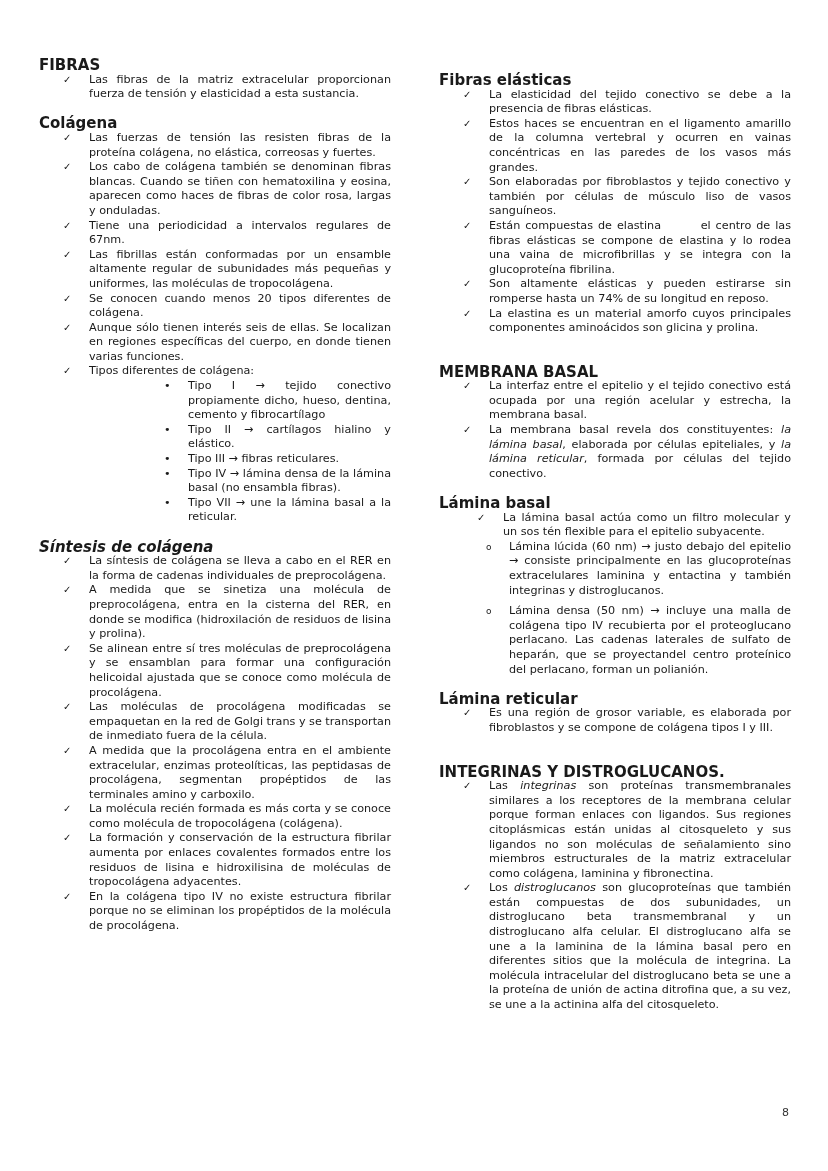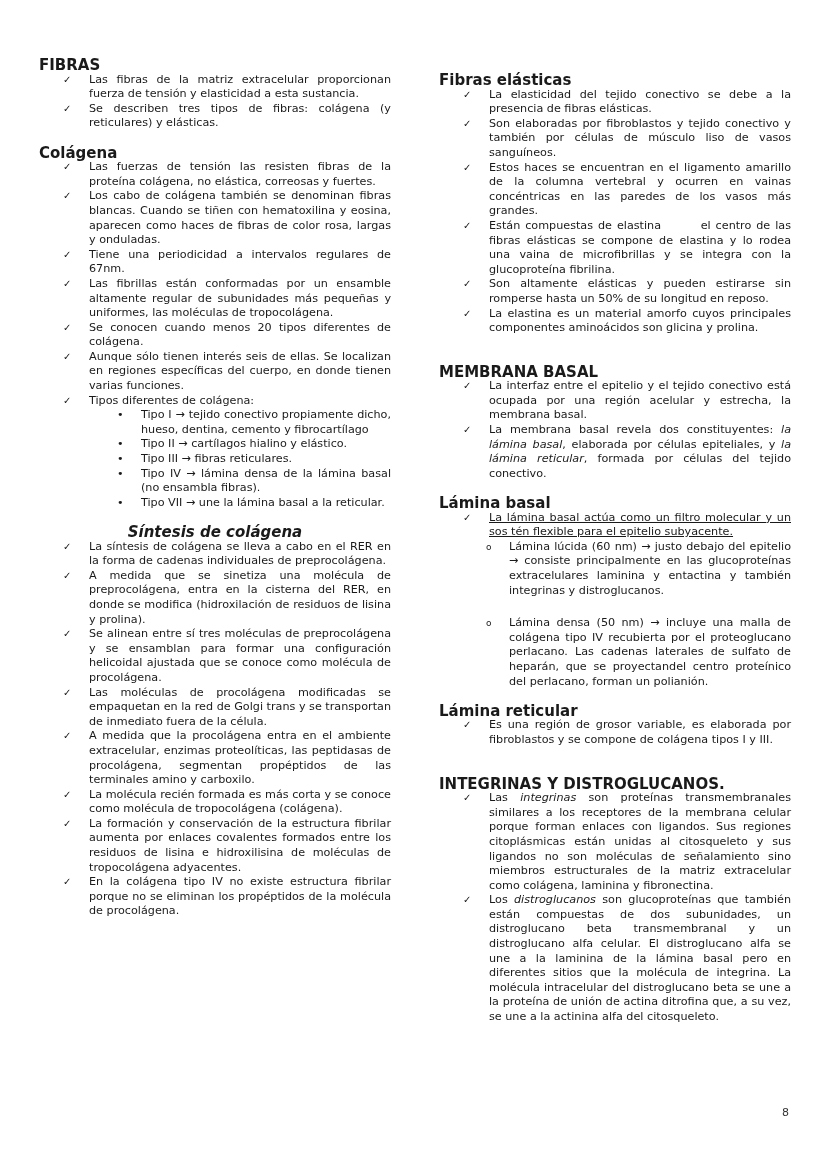--- a/index.html
+++ b/index.html
@@ -4,45 +4,44 @@
   <style>
     html, body { margin: 0; padding: 0; background: #ffffff; }
     body {
       width: 828px; height: 1171px; position: relative; overflow: hidden;
       font-family: "DejaVu Sans", sans-serif; color: #1a1a1a;
     }
     .col { position: absolute; top: 58px; width: 352px; font-size: 11.2px; line-height: 14.6px; }
     .col.left { left: 39px; }
     .col.right { left: 439px; top: 73px; }
     .h { font-weight: bold; margin: 0; font-size: 15px; }
-    .h.ital { font-style: italic; text-align: center; }
+    .h.ital { font-style: italic; }
     ul.chk { list-style: none; margin: 0; padding: 0 0 0 50px; }
     ul.chk > li { position: relative; text-align: justify; }
     ul.chk > li::before {
       content: "\2713"; position: absolute; left: -26px; top: 0; font-size: 10px;
     }
     ul.dot { list-style: none; margin: 0; padding: 0 0 0 52px; }
-    ul.dot > li { position: relative; text-align: justify; }
+    ul.dot > li { position: relative; text-align: justify; margin-left: 47px; }
     ul.dot > li::before { content: "\2022"; position: absolute; left: -24px; }
     ul.circ { list-style: none; margin: 0; padding: 0 0 0 70px; }
     ul.circ > li { position: relative; text-align: justify; }
     ul.circ > li::before { content: "o"; position: absolute; left: -23px; font-size: 9px; }
     .gap { height: 14.6px; }
     .gap2 { height: 29px; }
     em { font-style: italic; }
     .pagenum { position: absolute; left: 782px; top: 1106px; font-size: 11px; color: #333; }
   </style>
 </head>
 <body>
 
 <div class="col left">
   <p class="h">FIBRAS</p>
   <ul class="chk">
     <li>Las fibras de la matriz extracelular proporcionan fuerza de tensión y elasticidad a esta sustancia.</li>
-    <li>Se describen tres tipos de fibras: colágena (y reticulares) y elásticas.</li>
   </ul>
   <div class="gap"></div>
   <p class="h">Colágena</p>
   <ul class="chk">
     <li>Las fuerzas de tensión las resisten fibras de la proteína colágena, no elástica, correosas y fuertes.</li>
     <li>Los cabo de colágena también se denominan fibras blancas. Cuando se tiñen con hematoxilina y eosina, aparecen como haces de fibras de color rosa, largas y onduladas.</li>
     <li>Tiene una periodicidad a intervalos regulares de 67nm.</li>
     <li>Las fibrillas están conformadas por un ensamble altamente regular de subunidades más pequeñas y uniformes, las moléculas de tropocolágena.</li>
     <li>Se conocen  cuando menos 20 tipos diferentes de colágena.</li>
     <li>Aunque sólo tienen interés seis de ellas. Se localizan en regiones específicas del cuerpo, en donde tienen varias funciones.</li>
@@ -68,42 +67,42 @@
     <li>La molécula recién formada es más corta y se conoce como molécula de tropocolágena (colágena).</li>
     <li>La formación y conservación de la estructura fibrilar aumenta por enlaces covalentes formados entre los residuos de lisina e hidroxilisina de moléculas de tropocolágena adyacentes.</li>
     <li>En la colágena tipo IV no existe estructura fibrilar porque no se eliminan los propéptidos de la molécula de procolágena.</li>
   </ul>
 </div>
 
 <div class="col right">
   <p class="h">Fibras elásticas</p>
   <ul class="chk">
     <li>La elasticidad del tejido conectivo se debe a la presencia de fibras elásticas.</li>
+    <li>Estos haces se encuentran en el ligamento amarillo de la columna vertebral y ocurren en vainas concéntricas en las paredes de los vasos más grandes.</li>
     <li>Son elaboradas por fibroblastos y tejido conectivo y también por células de músculo liso de vasos sanguíneos.</li>
-    <li>Estos haces se encuentran en el ligamento amarillo de la columna vertebral y ocurren en vainas concéntricas en las paredes de los vasos más grandes.</li>
     <li style="white-space: pre-wrap;">Están compuestas de elastina        el centro de las fibras elásticas se compone de elastina y lo rodea una vaina de microfibrillas y se integra con la glucoproteína fibrilina.</li>
-    <li>Son altamente elásticas y pueden estirarse sin romperse hasta un 50% de su longitud en reposo.</li>
+    <li>Son altamente elásticas y pueden estirarse sin romperse hasta un 74% de su longitud en reposo.</li>
     <li>La elastina es un material amorfo cuyos principales componentes aminoácidos son glicina y prolina.</li>
   </ul>
   <div class="gap2"></div>
   <p class="h">MEMBRANA BASAL</p>
   <ul class="chk">
     <li>La interfaz entre el epitelio y el tejido conectivo está ocupada por una región acelular y estrecha, la membrana basal.</li>
     <li><span>La membrana basal revela dos constituyentes: </span><em>la lámina basal</em><span>, elaborada por células epiteliales, y </span><em>la lámina reticular</em><span>, formada por células del tejido conectivo.</span></li>
   </ul>
   <div class="gap"></div>
   <p class="h">Lámina basal</p>
   <ul class="chk" style="padding-left:24px;">
-    <li style="margin-left:26px;text-decoration:underline;">
+    <li style="margin-left:40px;">
       <span>La lámina basal actúa como un filtro molecular y un sos tén flexible para el epitelio subyacente.</span>
     </li>
   </ul>
   <ul class="circ">
     <li>Lámina lúcida (60 nm) → justo debajo del epitelio → consiste principalmente en las glucoproteínas extracelulares laminina y entactina y también integrinas y distroglucanos.</li>
-    <li style="margin-top:18px;">Lámina densa (50 nm) → incluye una malla de colágena tipo IV recubierta por el proteoglucano perlacano. Las cadenas laterales de sulfato de heparán, que se proyectandel centro proteínico del perlacano, forman un polianión.</li>
+    <li style="margin-top:6px;">Lámina densa (50 nm) → incluye una malla de colágena tipo IV recubierta por el proteoglucano perlacano. Las cadenas laterales de sulfato de heparán, que se proyectandel centro proteínico del perlacano, forman un polianión.</li>
   </ul>
   <div class="gap"></div>
   <p class="h">Lámina reticular</p>
   <ul class="chk">
     <li>Es una región de grosor variable, es elaborada por fibroblastos y se compone de colágena tipos I y III.</li>
   </ul>
   <div class="gap2"></div>
   <p class="h">INTEGRINAS Y DISTROGLUCANOS.</p>
   <ul class="chk">
     <li><span>Las </span><em>integrinas</em><span> son proteínas transmembranales similares a los receptores de la membrana celular porque forman enlaces con ligandos. Sus regiones citoplásmicas están unidas al citosqueleto y sus ligandos no son moléculas de señalamiento sino miembros estructurales de la matriz extracelular como colágena, laminina y fibronectina.</span></li>

